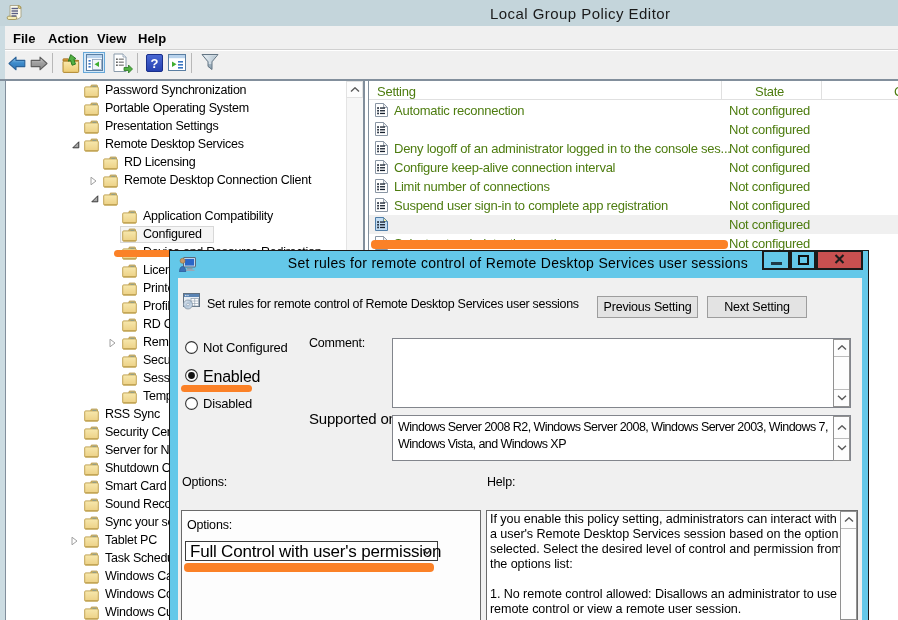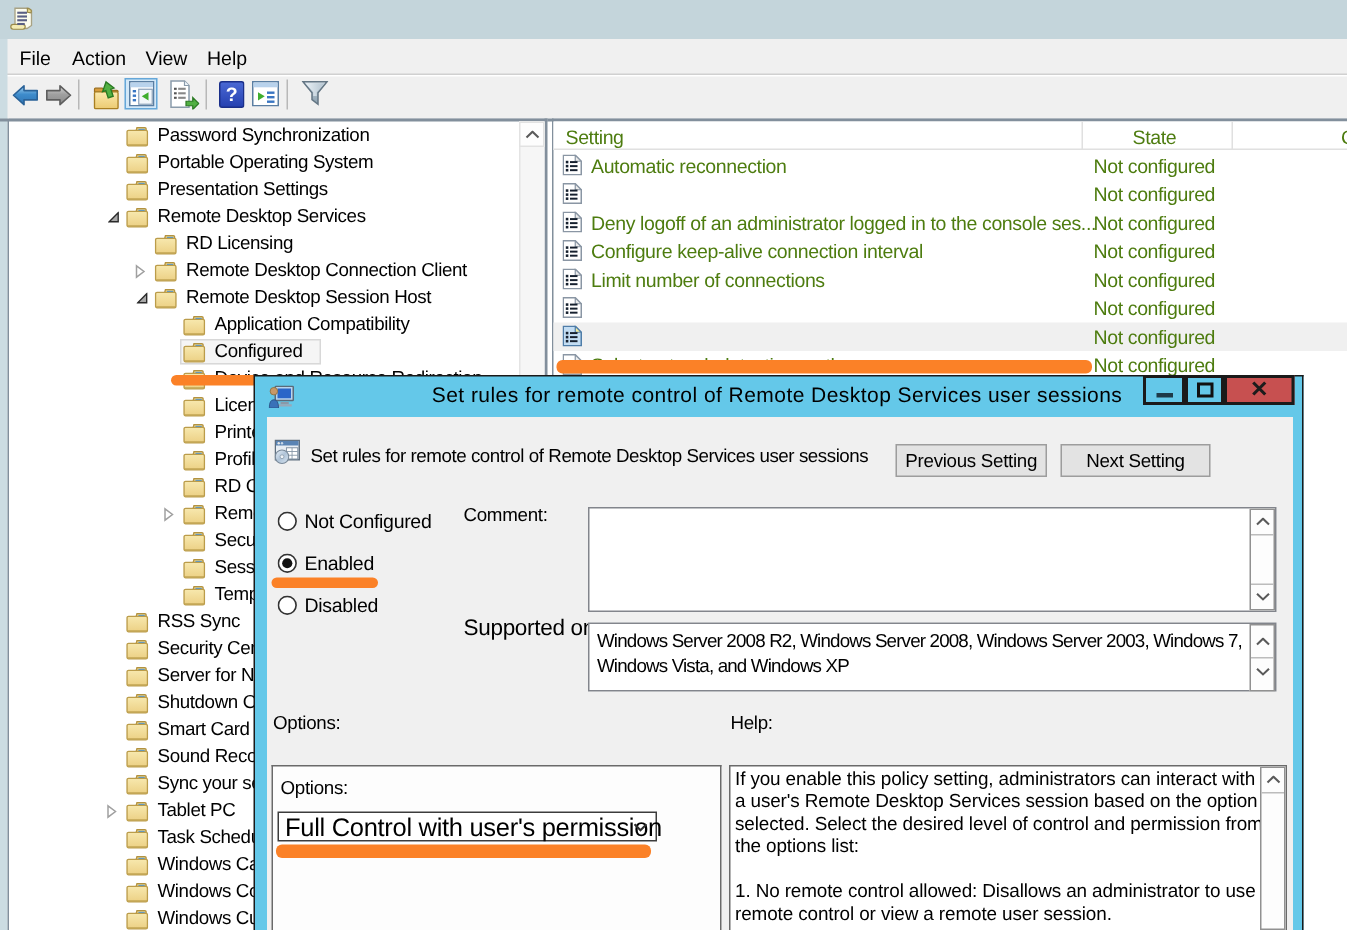--- a/index.html
+++ b/index.html
@@ -3,38 +3,39 @@
 <style>
 * { margin:0; padding:0; box-sizing:border-box; }
 body { font-family:"Liberation Sans", sans-serif; }
 #root { position:relative; width:898px; height:620px; background:#ffffff; overflow:hidden;
   font-family:"Liberation Sans", sans-serif; }
 .abs { position:absolute; }
 .titem { font-size:12.5px; letter-spacing:-0.25px; color:#000; white-space:nowrap; }
 .litem { font-size:13px; letter-spacing:-0.25px; color:#4d7c0f; white-space:nowrap; }
 .tfocus { background:#f5f5f5; border:1px solid #d8d8d8; }
 .tsep { top:53px; width:1px; height:20px; background:#b8b8b8; }
-.menu { font-size:13px; color:#000; }
+.menu { font-size:13px; color:#000;font-weight:bold; }
 .btn { position:absolute; background:#e3e3e3; border:1px solid #9d9d9d; font-size:12.5px;
   text-align:center; color:#000; letter-spacing:-0.2px; }
 .obar { position:absolute; background:#fb8127; border-radius:4px; }
 </style></head>
 <body>
 <div id="root">
 
 <div class="abs" style="left:0;top:0;width:898px;height:26px;background:#c4d5db"></div>
 <svg class="abs" style="left:6px;top:4px" width="17" height="17" viewBox="0 0 17 17">
 <path d="M4 1.5 L13 1.5 L15 3 L15 13 L12 15 L4 15 Z" fill="#fcfcee" stroke="#a8a284" stroke-width="0.9"></path>
 <path d="M12.2 1.6 Q15.8 2.2 14.6 4.6 L12.4 4.2 Z" fill="#e6d78e" stroke="#9a8a4a" stroke-width="0.8"></path>
 <rect x="1.2" y="12.2" width="9.6" height="3.3" rx="1.6" fill="#f4ecb4" stroke="#9a8a4a" stroke-width="0.8"></rect>
 <rect x="5.5" y="3.8" width="6.5" height="1.4" fill="#5a5f84"></rect>
 <rect x="5.5" y="6.3" width="6.5" height="1.4" fill="#5a5f84"></rect>
 <rect x="5.5" y="8.8" width="6.5" height="1.4" fill="#5a5f84"></rect>
 <rect x="5.5" y="11.3" width="5" height="1.4" fill="#5a5f84"></rect>
 </svg>
+<div class="abs" style="left:490px;top:5px;font-size:15px;letter-spacing:0.45px;color:#1a1a1a">Local Group Policy Editor</div>
 
 <div class="abs" style="left:0;top:26px;width:898px;height:24px;background:#f0f0f0;border-bottom:1px solid #d0d0d0"></div>
 <div class="abs menu" style="left:13px;top:31px">File</div>
 <div class="abs menu" style="left:48px;top:31px">Action</div>
 <div class="abs menu" style="left:97px;top:31px">View</div>
 <div class="abs menu" style="left:138px;top:31px">Help</div>
 
 <div class="abs" style="left:0;top:51px;width:898px;height:28px;background:#f0f0f0"></div>
 
 <svg class="abs" style="left:8px;top:56px" width="18" height="15" viewBox="0 0 18 15">
@@ -224,21 +225,20 @@
 <rect x="8.3" y="1.9" width="4.2" height="0.9" fill="#4a97e0"></rect>
 <rect x="0.7" y="2.9" width="13.6" height="10.3" rx="1" fill="url(#fg7)" stroke="#bb9c4a" stroke-width="0.9"></rect>
 <path d="M1.2 12.6 L14 12.6" stroke="#c2a453" stroke-width="1"></path>
 <defs>
         <linearGradient id="fg7" x1="0" y1="0" x2="0" y2="1">
           <stop offset="0" stop-color="#f7e8ae"></stop>
           <stop offset="1" stop-color="#ecd084"></stop>
         </linearGradient>
       </defs>
 </svg>
-<div class="abs titem" style="left:124px;top:191px">Remote Desktop Session Host</div>
 <svg class="abs" style="left:122px;top:210px" width="15" height="14" viewBox="0 0 15 14">
 <path d="M7.3 1.1 L12.6 1.1 Q13.4 1.1 13.4 1.9 L13.4 4 L6.5 4 Z" fill="#e8d189" stroke="#b3923f" stroke-width="0.9"></path>
 <rect x="8.3" y="1.9" width="4.2" height="0.9" fill="#4a97e0"></rect>
 <rect x="0.7" y="2.9" width="13.6" height="10.3" rx="1" fill="url(#fg8)" stroke="#bb9c4a" stroke-width="0.9"></rect>
 <path d="M1.2 12.6 L14 12.6" stroke="#c2a453" stroke-width="1"></path>
 <defs>
         <linearGradient id="fg8" x1="0" y1="0" x2="0" y2="1">
           <stop offset="0" stop-color="#f7e8ae"></stop>
           <stop offset="1" stop-color="#ecd084"></stop>
         </linearGradient>
@@ -617,20 +617,21 @@
 <svg class="abs" style="left:375px;top:198.0px" width="13" height="14" viewBox="0 0 13 14">
 <path d="M0.5 0.5 L8.5 0.5 L12.5 4.5 L12.5 13.5 L0.5 13.5 Z" fill="#ffffff" stroke="#8a96a4" stroke-width="1"></path>
 <path d="M8.5 0.5 L8.5 4.5 L12.5 4.5 Z" fill="#ededed" stroke="#8a96a4" stroke-width="0.8"></path>
 <rect x="2.2" y="4.2" width="1.7" height="1.7" fill="#16202e"></rect>
       <rect x="5" y="4.4" width="5" height="1.3" fill="#16202e"></rect>
       <rect x="2.2" y="6.9" width="1.7" height="1.7" fill="#16202e"></rect>
       <rect x="5" y="7.1000000000000005" width="5" height="1.3" fill="#16202e"></rect>
       <rect x="2.2" y="9.6" width="1.7" height="1.7" fill="#16202e"></rect>
       <rect x="5" y="9.799999999999999" width="5" height="1.3" fill="#16202e"></rect>
 </svg>
+<div class="abs litem" style="left:394px;top:197.5px">Suspend user sign-in to complete app registration</div>
 <div class="abs litem" style="left:729px;top:197.5px">Not configured</div>
 <div class="abs" style="left:369px;top:215px;width:529px;height:19px;background:#f0f0f0"></div>
 <svg class="abs" style="left:375px;top:217.0px" width="13" height="14" viewBox="0 0 13 14">
 <path d="M0.5 0.5 L8.5 0.5 L12.5 4.5 L12.5 13.5 L0.5 13.5 Z" fill="#c3ddf3" stroke="#4f7da8" stroke-width="1"></path>
 <path d="M8.5 0.5 L8.5 4.5 L12.5 4.5 Z" fill="#f7ef9e" stroke="#4f7da8" stroke-width="0.8"></path>
 <rect x="2.2" y="4.2" width="1.7" height="1.7" fill="#16202e"></rect>
       <rect x="5" y="4.4" width="5" height="1.3" fill="#16202e"></rect>
       <rect x="2.2" y="6.9" width="1.7" height="1.7" fill="#16202e"></rect>
       <rect x="5" y="7.1000000000000005" width="5" height="1.3" fill="#16202e"></rect>
       <rect x="2.2" y="9.6" width="1.7" height="1.7" fill="#16202e"></rect>
@@ -703,21 +704,21 @@
  <div class="btn" style="left:537px;top:47px;width:100px;height:22px;line-height:20px">Next Setting</div>
 
  <svg class="abs" style="left:15px;top:92px" width="13" height="13" viewBox="0 0 13 13">
 <circle cx="6.5" cy="6.5" r="5.9" fill="#ffffff" stroke="#333333" stroke-width="1.1"></circle>
       </svg>
       <div class="abs" style="left:33px;top:91px;font-size:13px;letter-spacing:-0.2px">Not Configured</div>
  <svg class="abs" style="left:15px;top:120px" width="13" height="13" viewBox="0 0 13 13">
 <circle cx="6.5" cy="6.5" r="5.9" fill="#ffffff" stroke="#333333" stroke-width="1.1"></circle>
         <circle cx="6.5" cy="6.5" r="3.4" fill="#121212"></circle>
       </svg>
-      <div class="abs" style="left:33px;top:119px;font-size:13px;letter-spacing:-0.2px">Enabled</div>
+      <div class="abs" style="left:33px;top:119px;font-size:16px;letter-spacing:-0.2px">Enabled</div>
  <div class="obar" style="left:11px;top:136px;width:71px;height:7px"></div>
  <svg class="abs" style="left:15px;top:148px" width="13" height="13" viewBox="0 0 13 13">
 <circle cx="6.5" cy="6.5" r="5.9" fill="#ffffff" stroke="#333333" stroke-width="1.1"></circle>
       </svg>
       <div class="abs" style="left:33px;top:147px;font-size:13px;letter-spacing:-0.2px">Disabled</div>
 
  <div class="abs" style="left:139px;top:87px;font-size:12.5px;letter-spacing:-0.2px">Comment:</div>
  <div class="abs" style="left:222px;top:89px;width:459px;height:70px;background:#ffffff;border:1px solid #82858c"></div>
  <div class="abs" style="left:663px;top:90px;width:17px;height:68px;background:#fdfdfd;border:1px solid #919191"></div>
       <div class="abs" style="left:664px;top:107px;width:15px;height:1px;background:#bcbcbc"></div>

